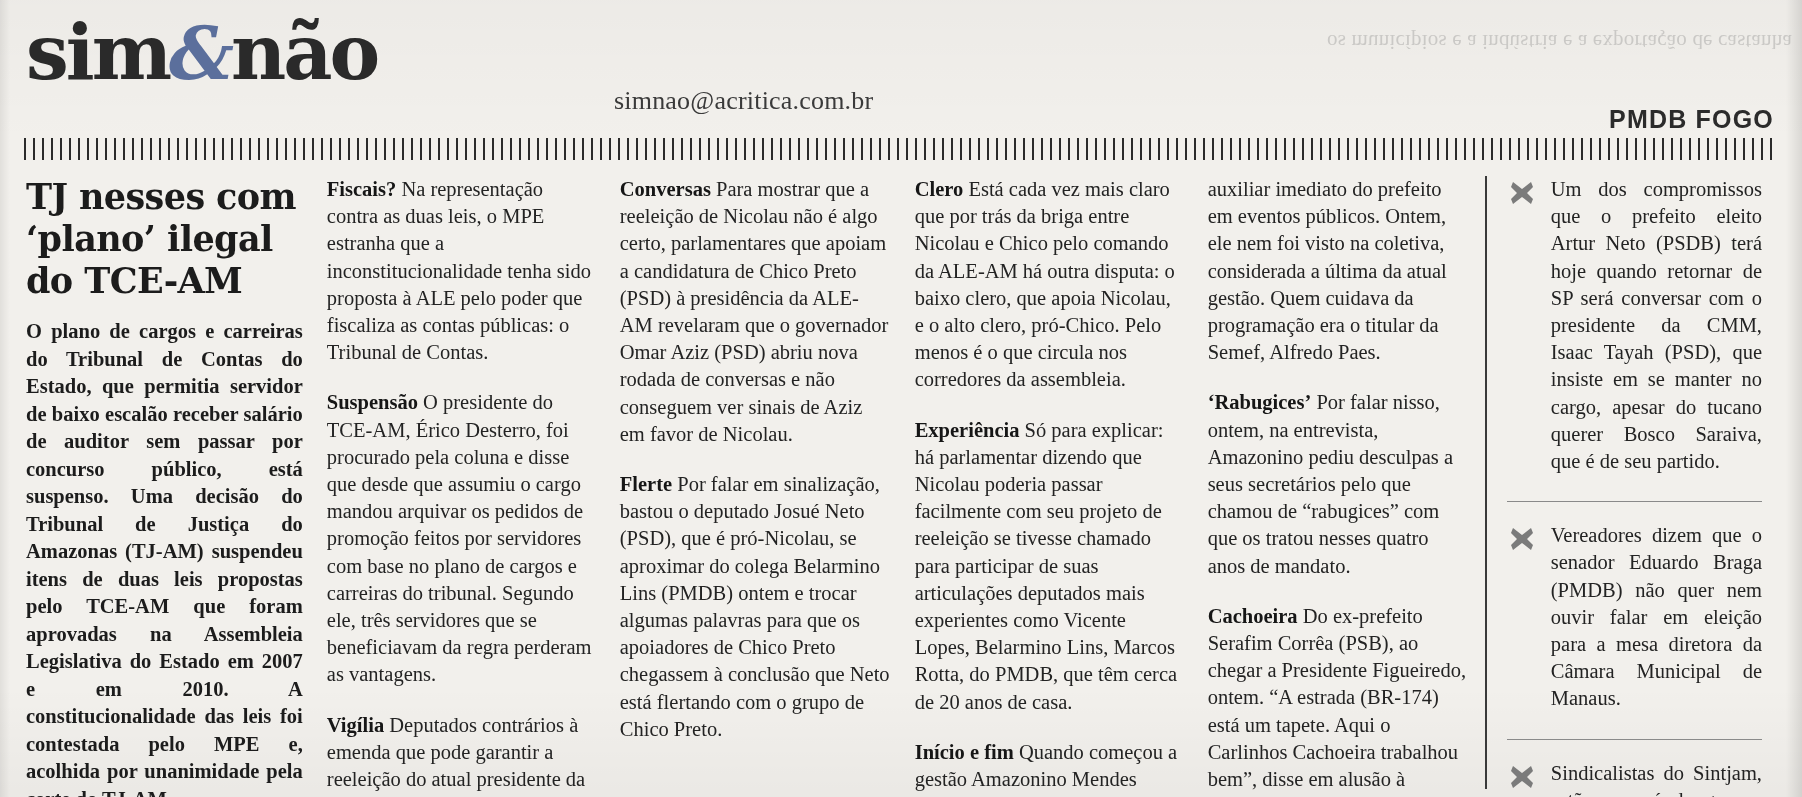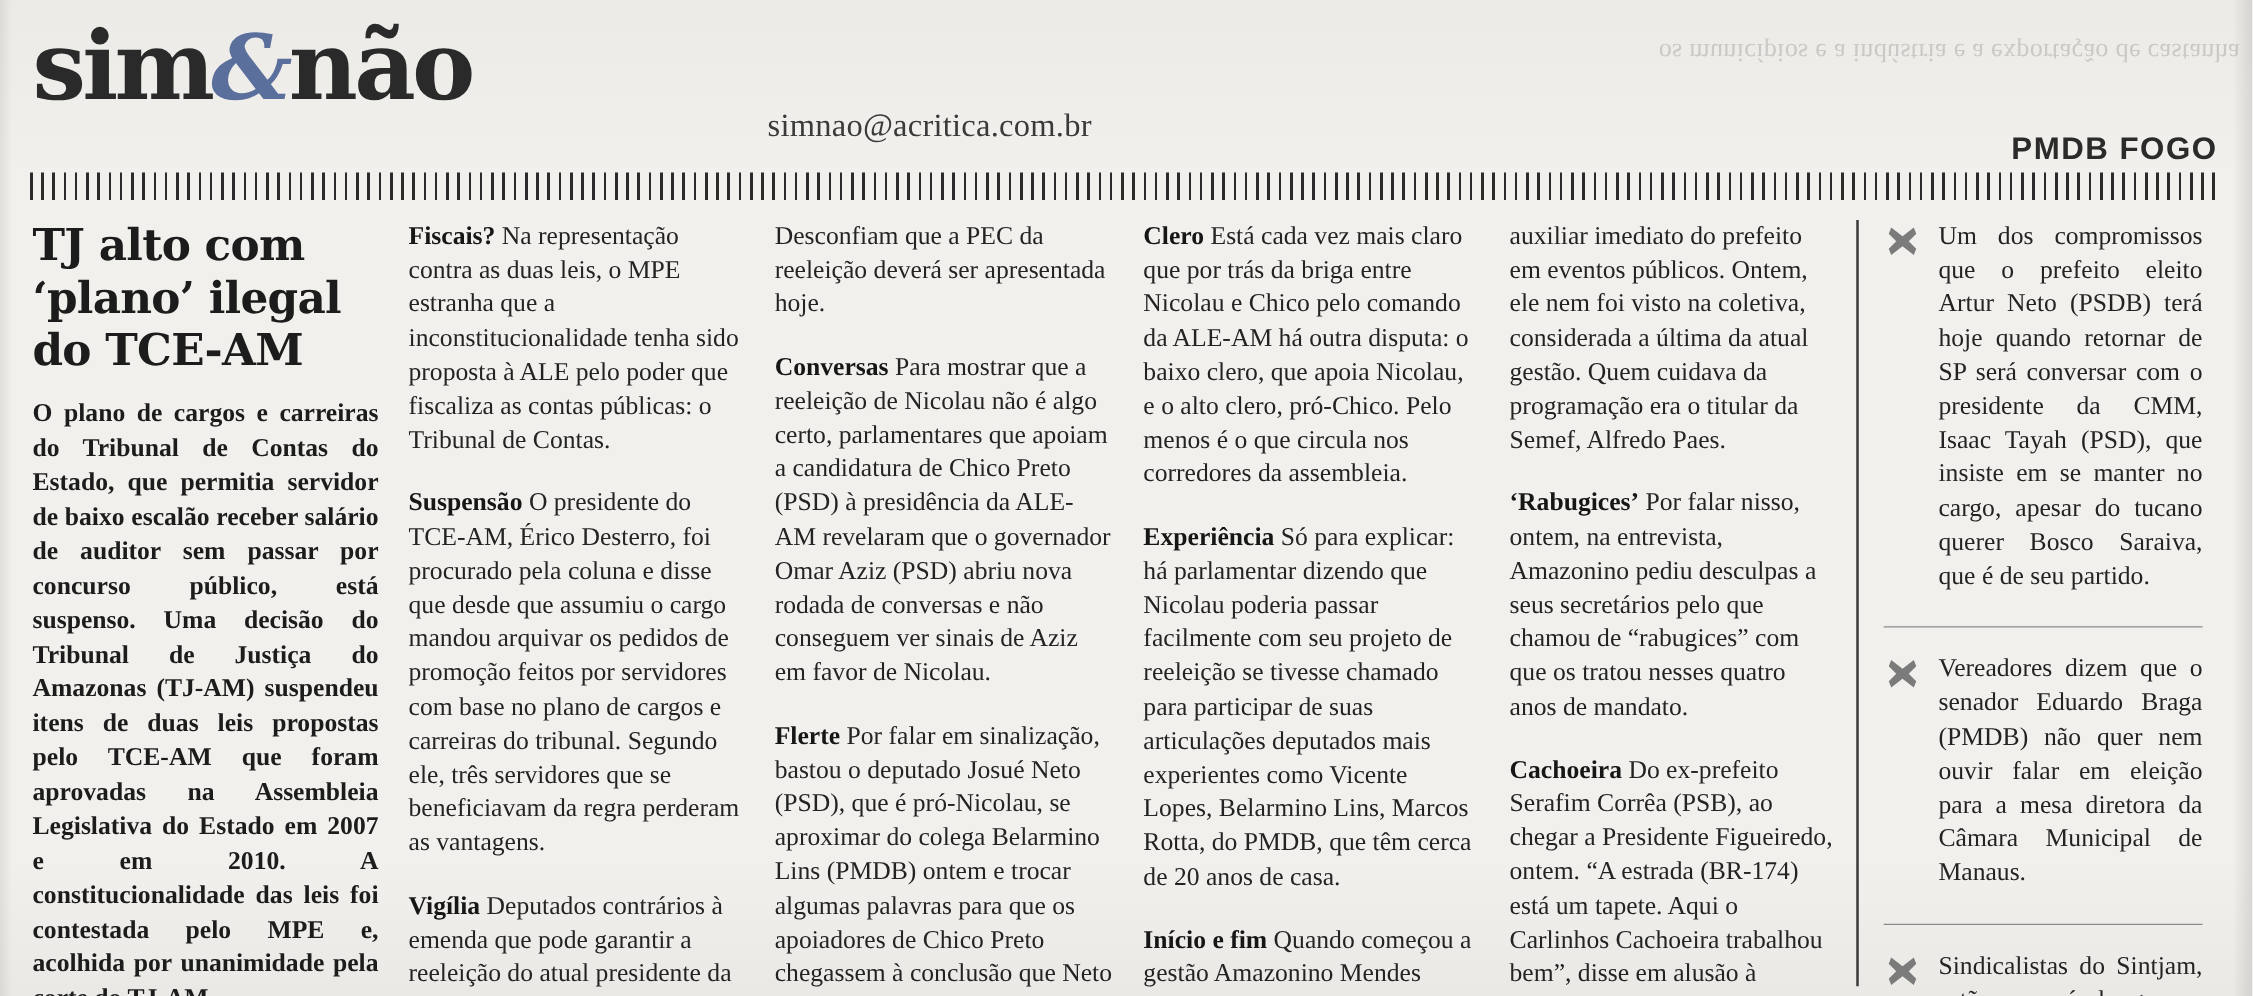--- a/index.html
+++ b/index.html
@@ -208,32 +208,31 @@
   </div>
 
   <div class="email">simnao@acritica.com.br</div>
   <div class="pinga">PMDB FOGO</div>
 
   <div class="tick-rule"></div>
 
   <div class="columns">
 
     <div class="col col-1">
-      <h1 class="headline">TJ alto com ‘plano’ ilegal do TCE-AM</h1>
+      <h1 class="headline">TJ nesses com ‘plano’ ilegal do TCE-AM</h1>
       <p class="lead">O plano de cargos e carreiras do Tribunal de Contas do Estado, que permitia servidor de baixo escalão receber salário de auditor sem passar por concurso público, está suspenso. Uma decisão do Tribunal de Justiça do Amazonas (TJ-AM) suspendeu itens de duas leis propostas pelo TCE-AM que foram aprovadas na Assembleia Legislativa do Estado em 2007 e em 2010. A constitucionalidade das leis foi contestada pelo MPE e, acolhida por unanimidade pela corte do TJ-AM.</p>
     </div>
 
     <div class="col col-2">
       <p class="item"><b>Fiscais?</b><span> Na representação contra as duas leis, o MPE estranha que a inconstitucionalidade tenha sido proposta à ALE pelo poder que fiscaliza as contas públicas: o Tribunal de Contas.</span></p>
       <p class="item"><b>Suspensão</b><span> O presidente do TCE-AM, Érico Desterro, foi procurado pela coluna e disse que desde que assumiu o cargo mandou arquivar os pedidos de promoção feitos por servidores com base no plano de cargos e carreiras do tribunal. Segundo ele, três servidores que se beneficiavam da regra perderam as vantagens.</span></p>
       <p class="item"><b>Vigília</b><span> Deputados contrários à emenda que pode garantir a reeleição do atual presidente da ALE-AM, Ricardo Nicolau (PSD), estão em vigilância.</span></p>
     </div>
 
     <div class="col col-3">
-      <p class="item"><span>Desconfiam que a PEC da reeleição deverá ser apresentada hoje.</span></p>
       <p class="item"><b>Conversas</b><span> Para mostrar que a reeleição de Nicolau não é algo certo, parlamentares que apoiam a candidatura de Chico Preto (PSD) à presidência da ALE-AM revelaram que o governador Omar Aziz (PSD) abriu nova rodada de conversas e não conseguem ver sinais de Aziz em favor de Nicolau.</span></p>
       <p class="item"><b>Flerte</b><span> Por falar em sinalização, bastou o deputado Josué Neto (PSD), que é pró-Nicolau, se aproximar do colega Belarmino Lins (PMDB) ontem e trocar algumas palavras para que os apoiadores de Chico Preto chegassem à conclusão que Neto está flertando com o grupo de Chico Preto.</span></p>
     </div>
 
     <div class="col col-4">
       <p class="item"><b>Clero</b><span> Está cada vez mais claro que por trás da briga entre Nicolau e Chico pelo comando da ALE-AM há outra disputa: o baixo clero, que apoia Nicolau, e o alto clero, pró-Chico. Pelo menos é o que circula nos corredores da assembleia.</span></p>
       <p class="item"><b>Experiência</b><span> Só para explicar: há parlamentar dizendo que Nicolau poderia passar facilmente com seu projeto de reeleição se tivesse chamado para participar de suas articulações deputados mais experientes como Vicente Lopes, Belarmino Lins, Marcos Rotta, do PMDB, que têm cerca de 20 anos de casa.</span></p>
       <p class="item"><b>Início e fim</b><span> Quando começou a gestão Amazonino Mendes (PDT), o titular da Seminf, Américo Gorayeb, era o auxiliar imediato do prefeito em eventos públicos. Ontem, ele nem foi visto na coletiva, considerada a última da atual gestão. Quem cuidava da programação era o titular da Semef, Alfredo Paes.</span></p>
     </div>
 

